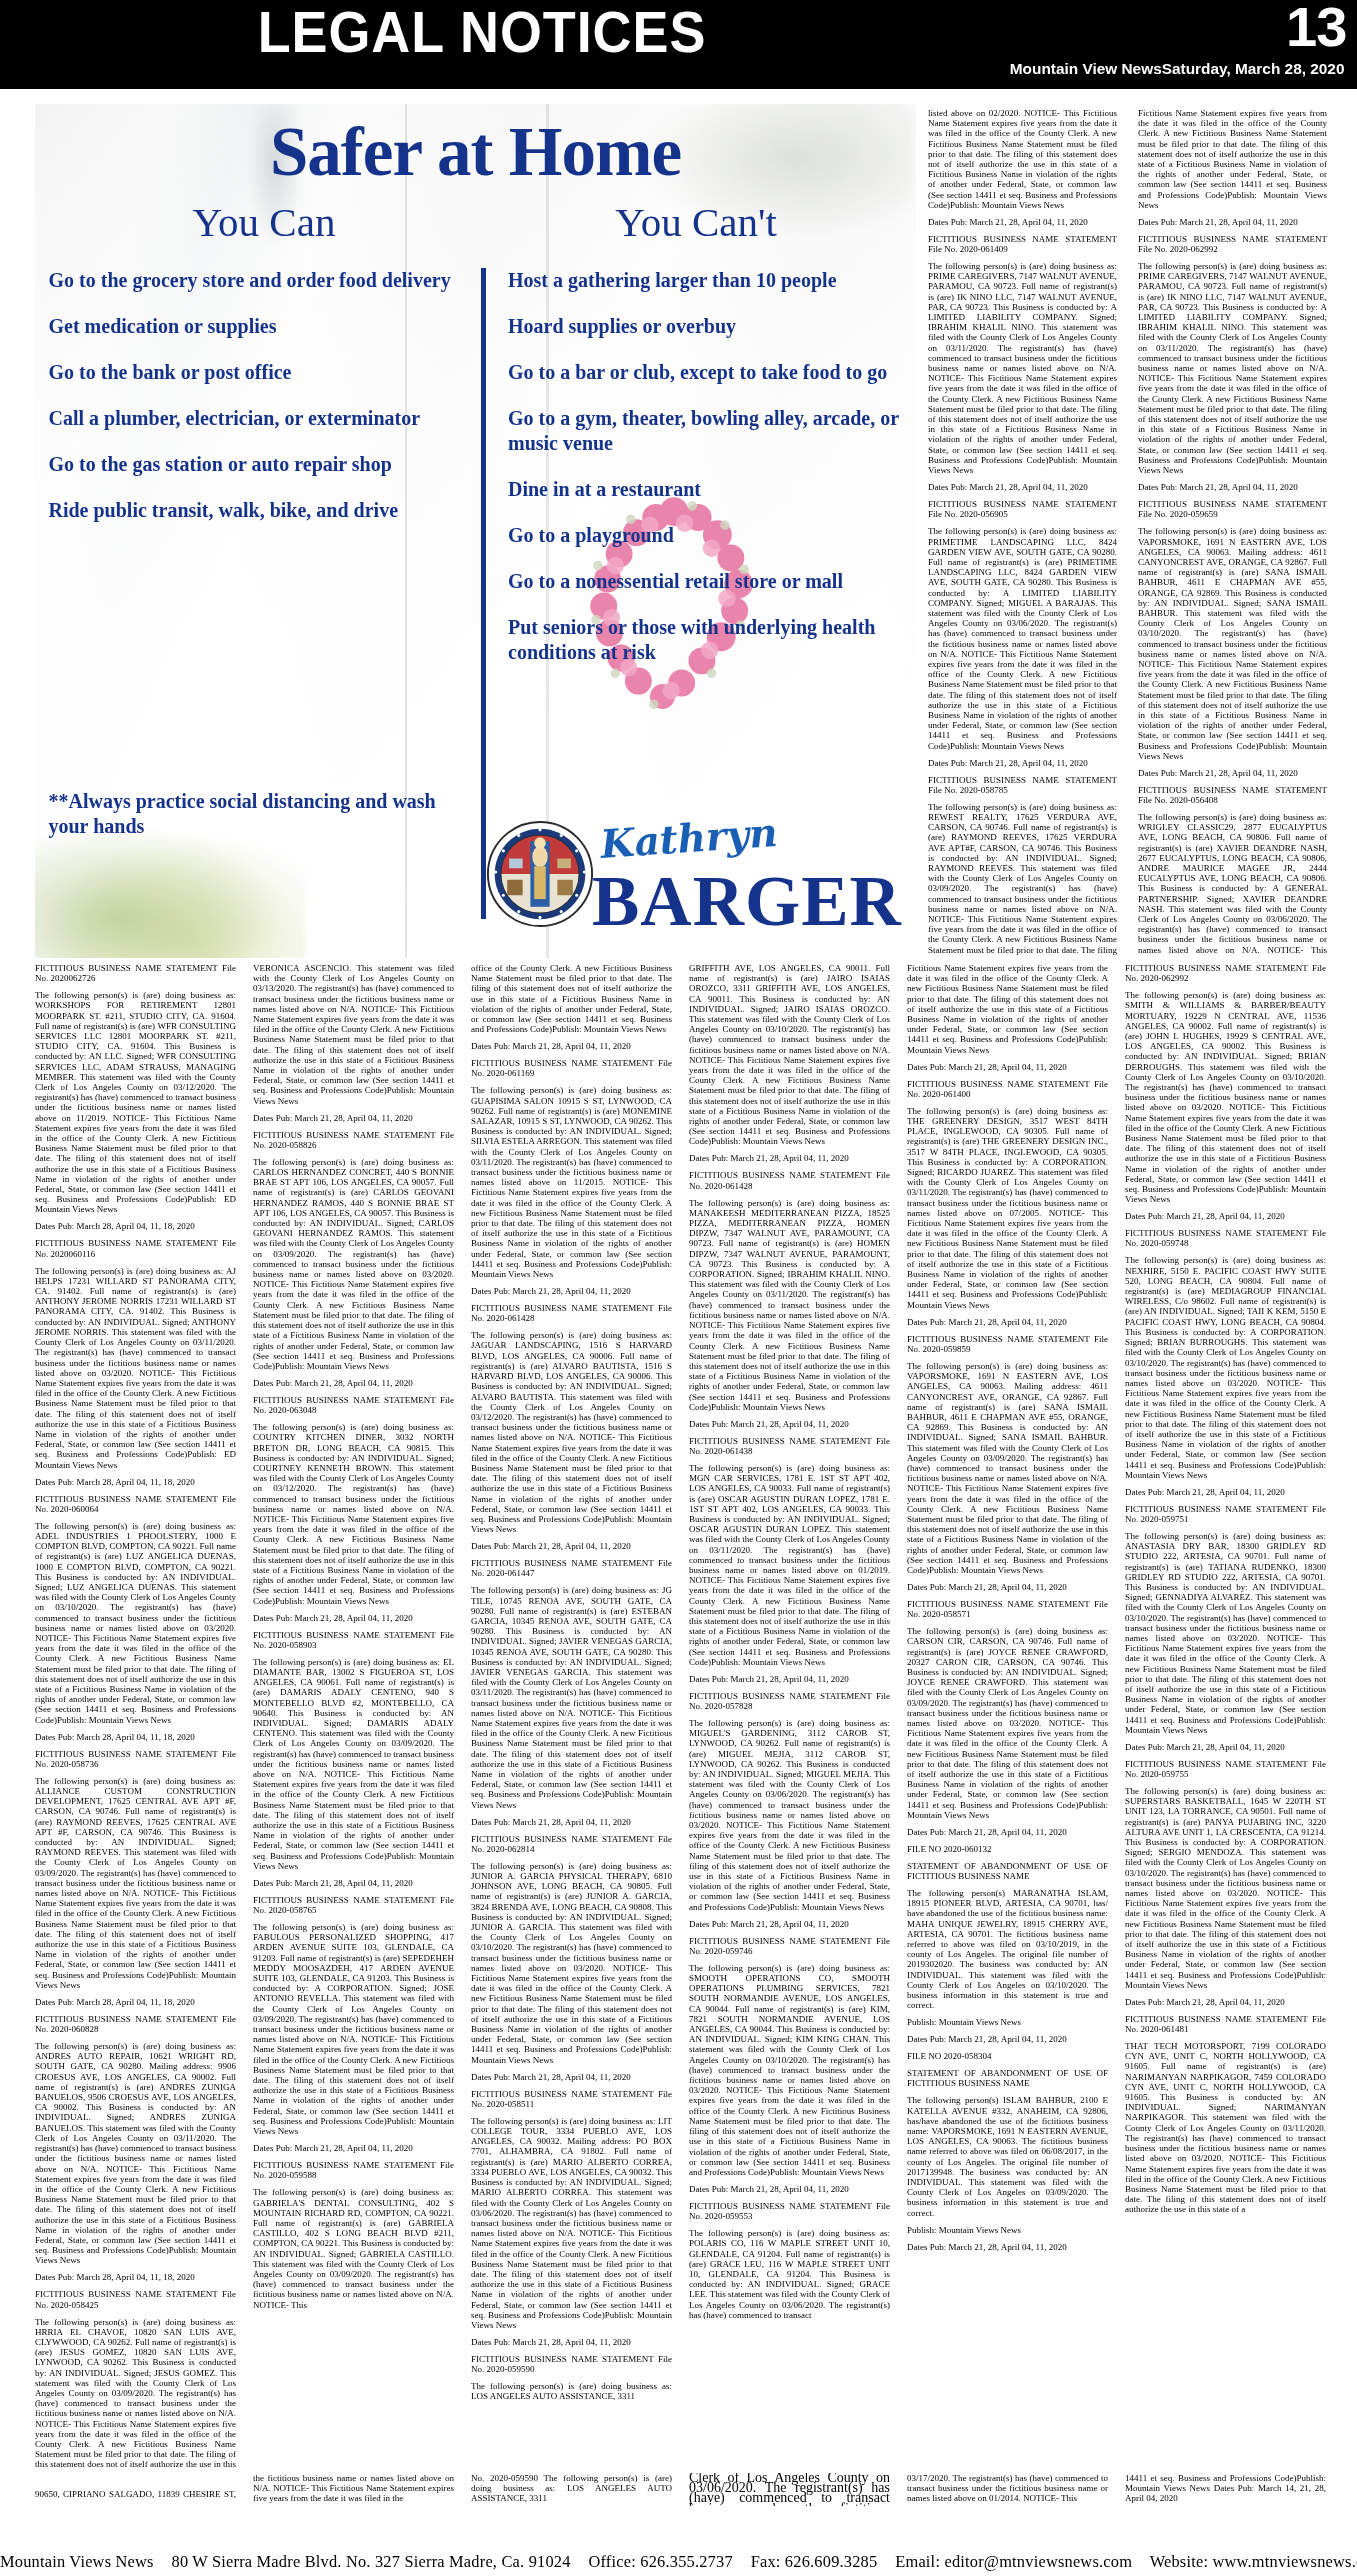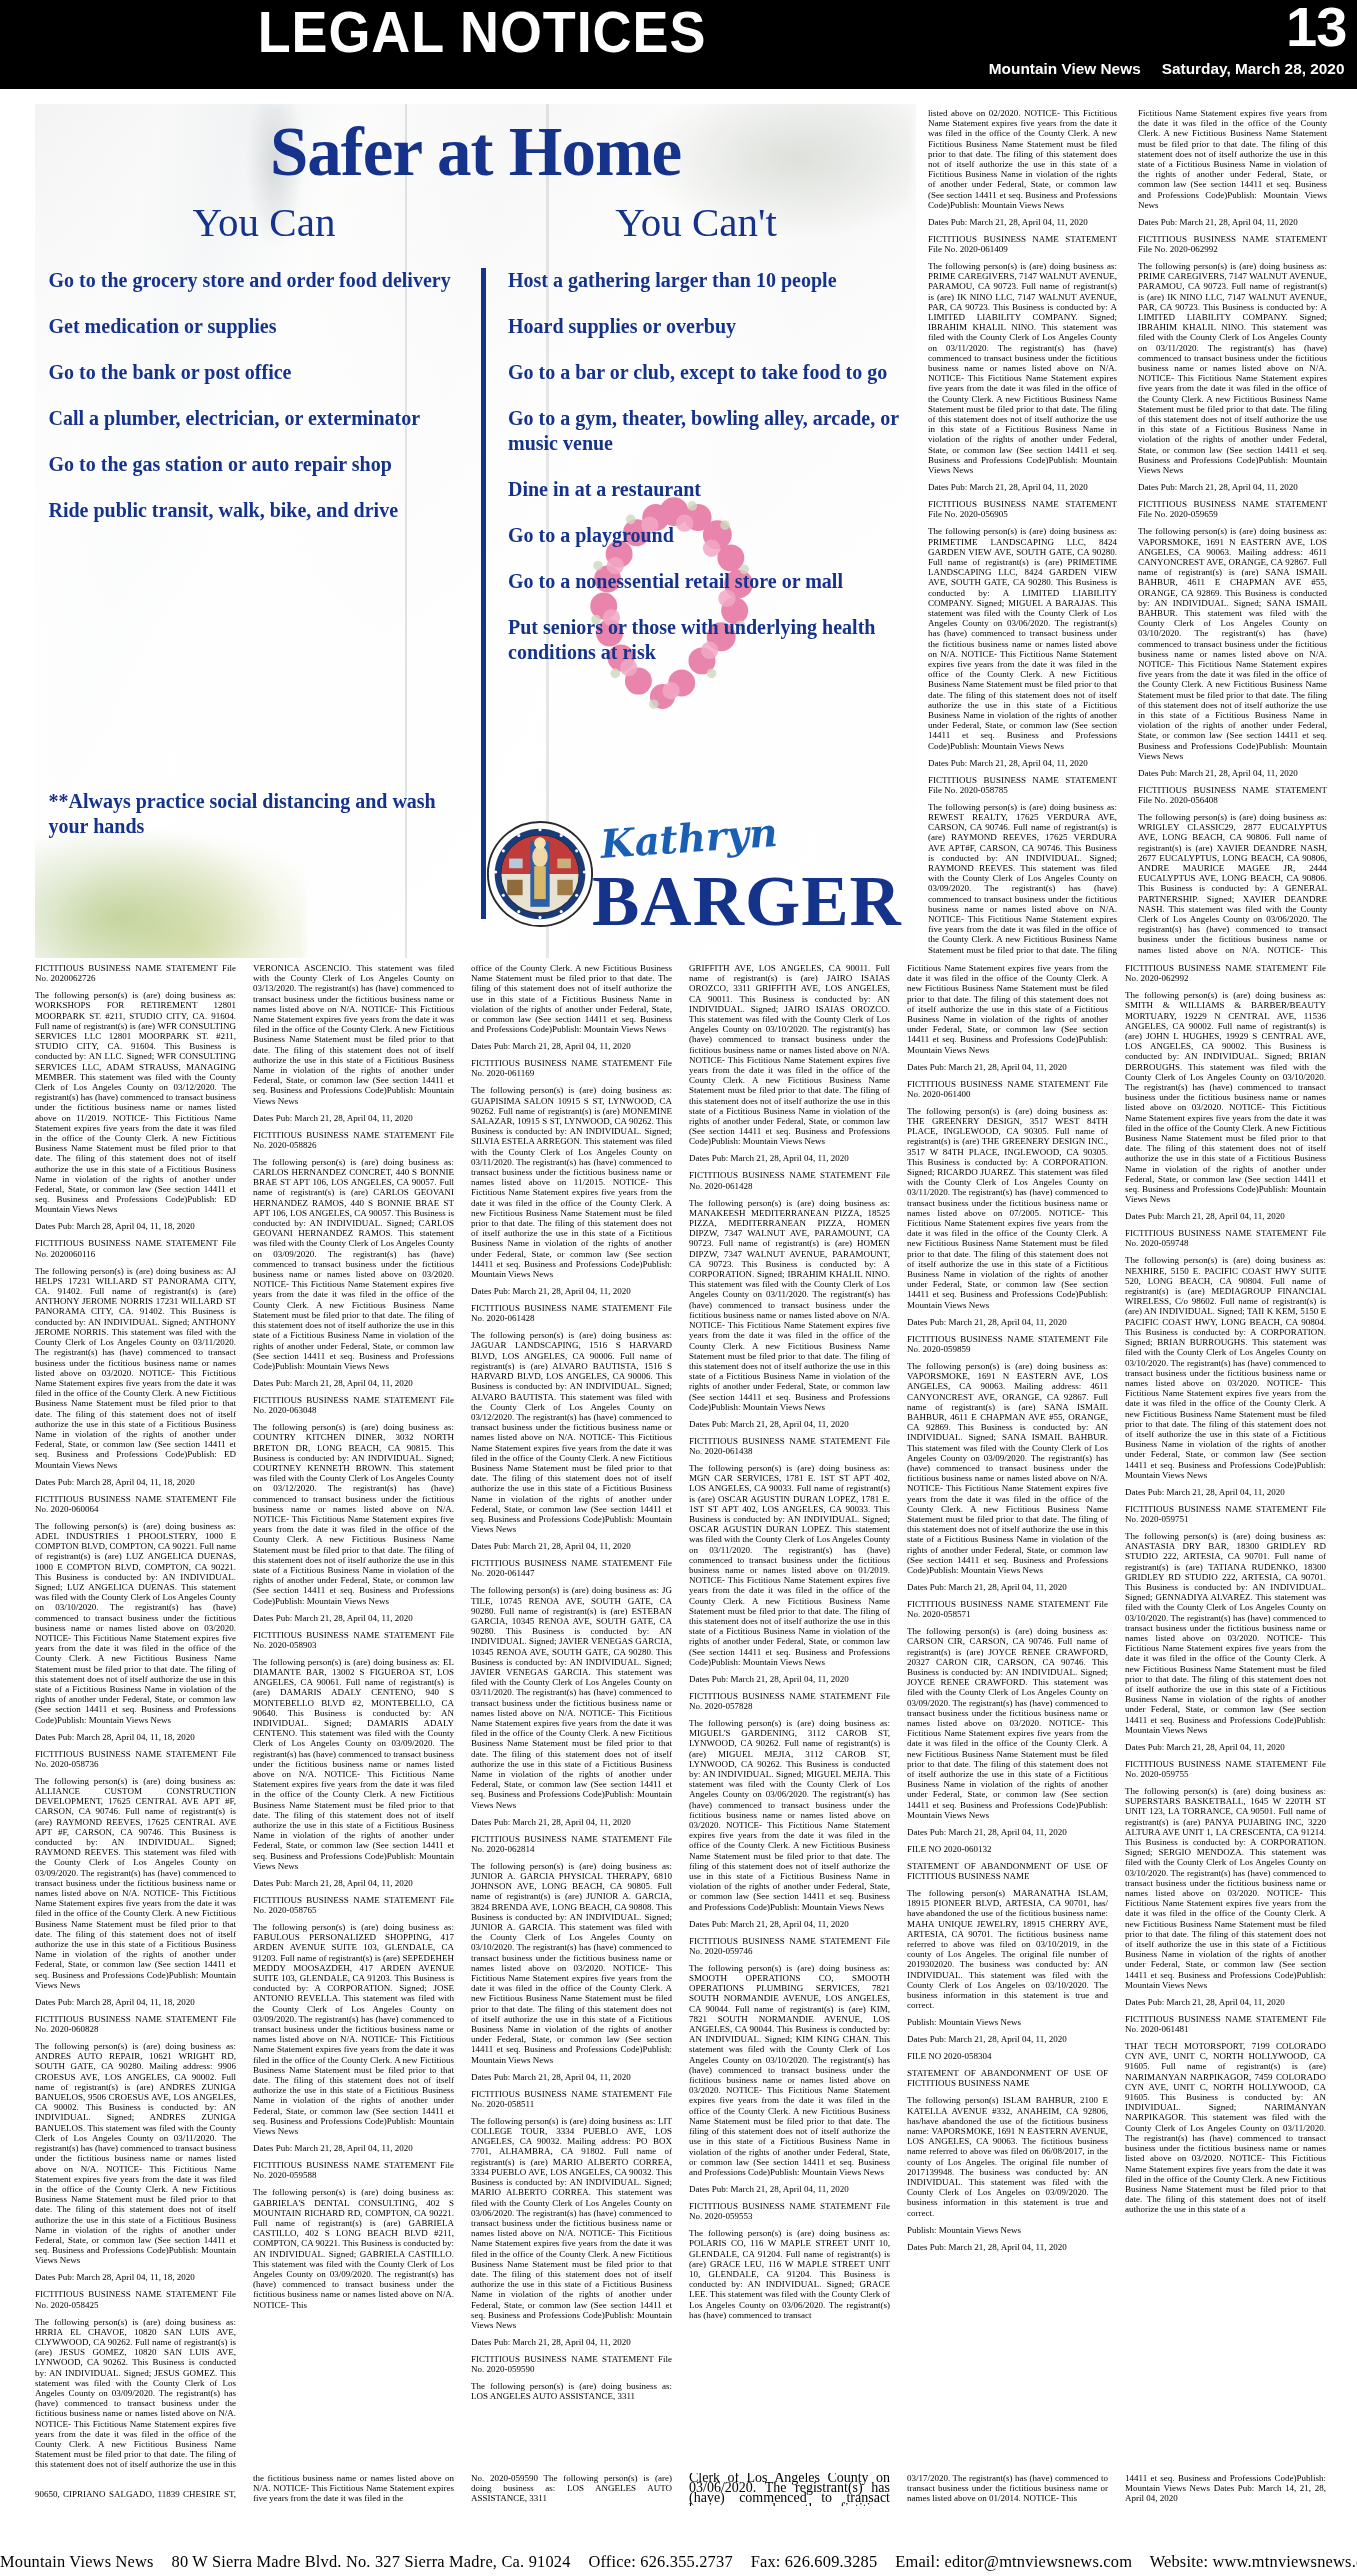--- a/index.html
+++ b/index.html
@@ -39,21 +39,21 @@
     letter-spacing:-1px;
   }
   .masthead-sub{
     position:absolute; right:13.5px; top:60px;
     color:#fff;
     font-family:"Liberation Sans", sans-serif;
     font-weight:bold;
     font-size:15.4px;
     white-space:nowrap;
   }
-  .masthead-sub .paper{ margin-right:21px; }
+  .masthead-sub .paper{ }
 
   
   .ad{
     position:absolute; left:35px; top:104px;
     width:881px; height:854px;
     overflow:hidden;
     background:#bef264;
   }
   .ad-photo{
     position:absolute; inset:0;

